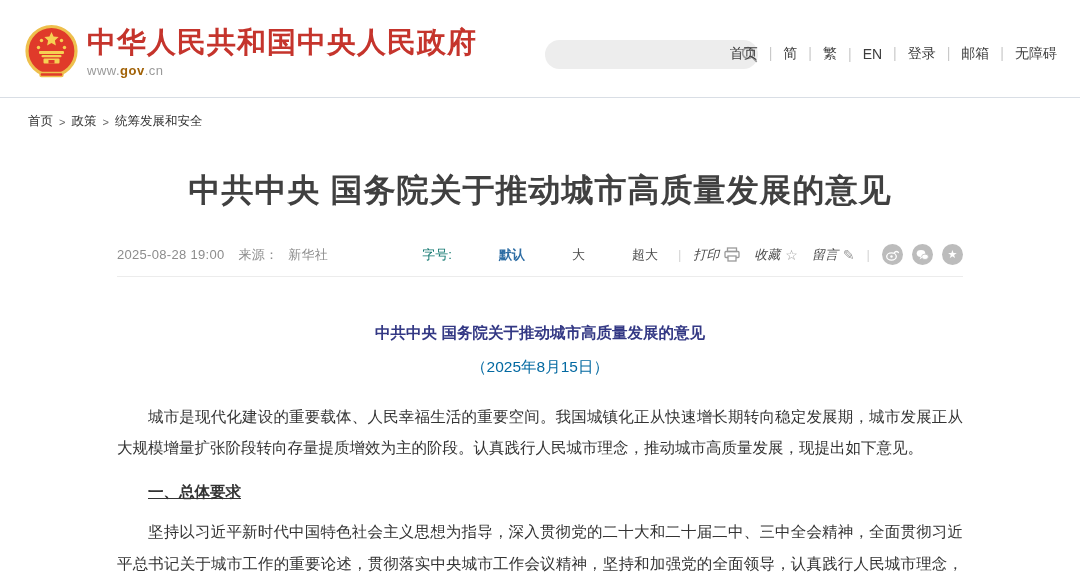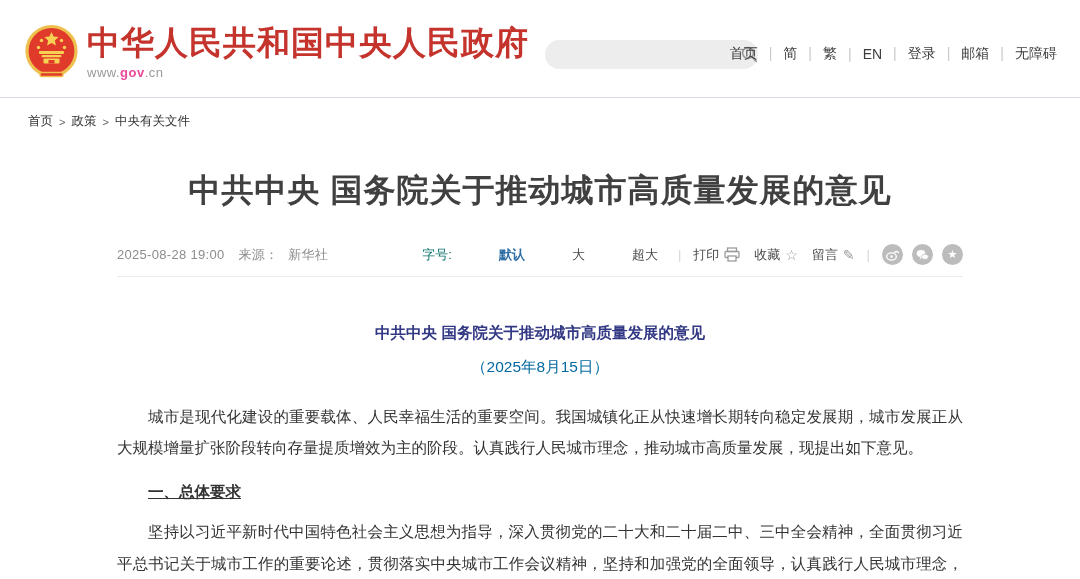--- a/index.html
+++ b/index.html
@@ -4,23 +4,23 @@
 <style>
   * { margin:0; padding:0; box-sizing:border-box; }
   html,body { width:1080px; height:579px; overflow:hidden; background:#fff;
     font-family:"Liberation Sans","DejaVu Sans",sans-serif; }
 
   
   .header { position:relative; height:98px; background:#fff; border-bottom:1px solid #d9dee5; }
   .brand { position:absolute; left:25px; top:24px; display:flex; align-items:center; }
   .emblem { width:53px; height:56px; margin-right:9px; }
   .brand-text { display:flex; flex-direction:column; }
-  .site-title { font-size:33px; font-weight:bold; color:#c5342c; letter-spacing:1px; line-height:1.15; }
+  .site-title { font-size:29px; font-weight:bold; color:#c5342c; letter-spacing:1px; line-height:1.15; }
   .site-url { font-size:13px; color:#9a9a9a; margin-top:3px; letter-spacing:.5px; }
-  .site-url .gov { color:#ec4899; font-weight:bold; }
+  .site-url .gov { color:#a16207; font-weight:bold; }
 
   .search-box { position:absolute; left:545px; top:40px; width:213px; height:29px;
     background:#ededed; border-radius:15px; display:flex; align-items:center; }
   .search-input { flex:1; border:none; outline:none; background:transparent; height:100%;
     padding:0 6px 0 14px; font-size:13px; color:#333; }
   .search-icon { margin-right:11px; display:flex; align-items:center; cursor:pointer; }
 
   .top-nav { position:absolute; right:23px; top:45px; display:flex; align-items:center;
     font-size:14px; color:#3d3d3d; }
   .nav-item { cursor:pointer; white-space:nowrap; }
@@ -38,21 +38,21 @@
 
   .meta-row { display:flex; justify-content:space-between; align-items:center;
     margin-top:31px; font-size:13px; color:#8c8c8c; }
   .meta-left { letter-spacing:.3px; }
   .meta-left .src-name { margin-left:6px; }
   .toolbar { display:flex; align-items:center; color:#5f5f5f; }
   .fs-label { color:#0f766e; margin-right:8px; }
   .fs-opt { margin-right:8px; cursor:pointer; color:#4a4a4a;padding-left:39px; }
   .fs-opt.active { color:#2e6da4; font-weight:bold; }
   .vsep { color:#d5d5d5; margin:0 12px; }
-  .tool-item { display:flex; align-items:center; margin-right:14px; cursor:pointer; color:#4a4a4a; }
+  .tool-item { display:flex; align-items:center; margin-right:14px; cursor:pointer; color:#4a4a4a;font-style:italic; }
   .tool-item .glyph { margin-left:5px; color:#9a9a9a; font-size:14px; }
   .tool-item svg { margin-left:5px; }
   .share-group { display:flex; align-items:center; gap:9px; }
   .share-circle { width:21px; height:21px; border-radius:50%; background:#bcbcbc;
     display:flex; align-items:center; justify-content:center; cursor:pointer; }
   .share-circle .star-glyph { color:#fff; font-size:11px; line-height:1; }
 
   .meta-divider { border:none; border-top:1px solid #ececec; margin-top:11px; }
 
   .article-body { margin-top:40px; font-size:15.5px; color:#333; line-height:2.05; }
@@ -109,21 +109,21 @@
     <span class="nav-item">邮箱</span>
     <span class="nav-item">无障碍</span>
   </div>
 </div>
 
 <div class="breadcrumb">
   <span class="crumb">首页</span>
   <span class="crumb-sep">&gt;</span>
   <span class="crumb">政策</span>
   <span class="crumb-sep">&gt;</span>
-  <span class="crumb">中央有关文件</span>
+  <span class="crumb">统筹发展和安全</span>
 </div>
 
 <div class="content">
   <h1 class="article-title">中共中央 国务院关于推动城市高质量发展的意见</h1>
 
   <div class="meta-row">
     <div class="meta-left">
       <span>2025-08-28 19:00</span>
       <span style="margin-left:10px;">来源：</span>
       <span class="src-name">新华社</span>

